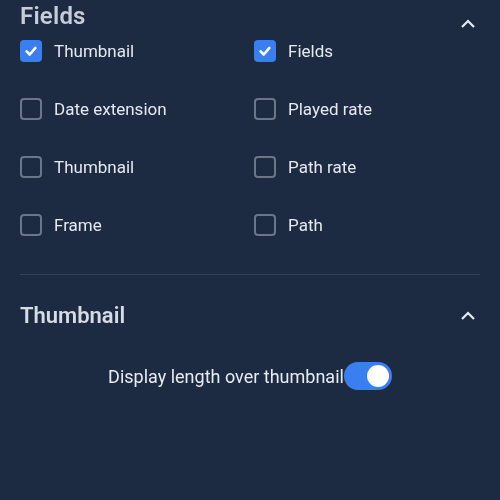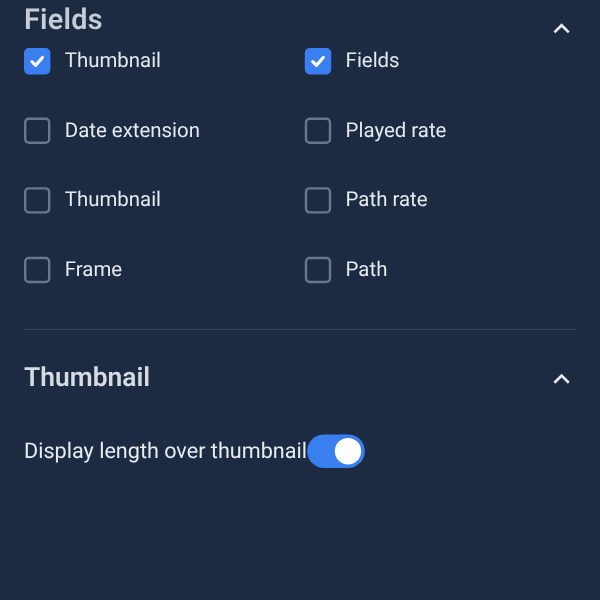--- a/index.html
+++ b/index.html
@@ -94,21 +94,21 @@
   }
   .adv-title {
     font-size: 22px;
     font-weight: 600;
     color: #d6dbe4;
   }
   .setting-row {
     margin-top: 34px;
     display: flex;
     align-items: center;
-    justify-content: flex-start;
+    justify-content: center;
   }
   .setting-label {
     font-size: 18px;
     color: #e7ebf2;
   }
   .toggle {
     width: 48px;
     height: 28px;
     border-radius: 14px;
     position: relative;

